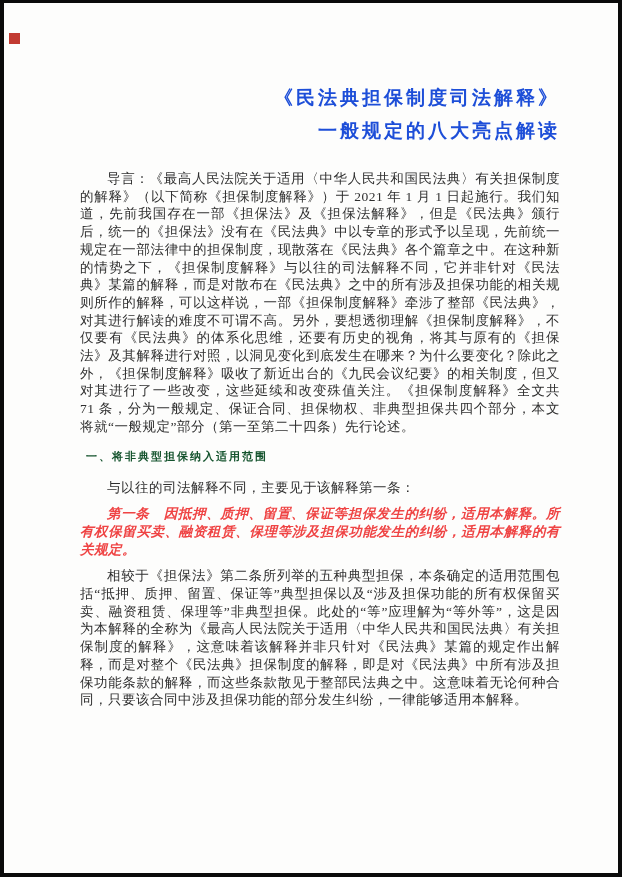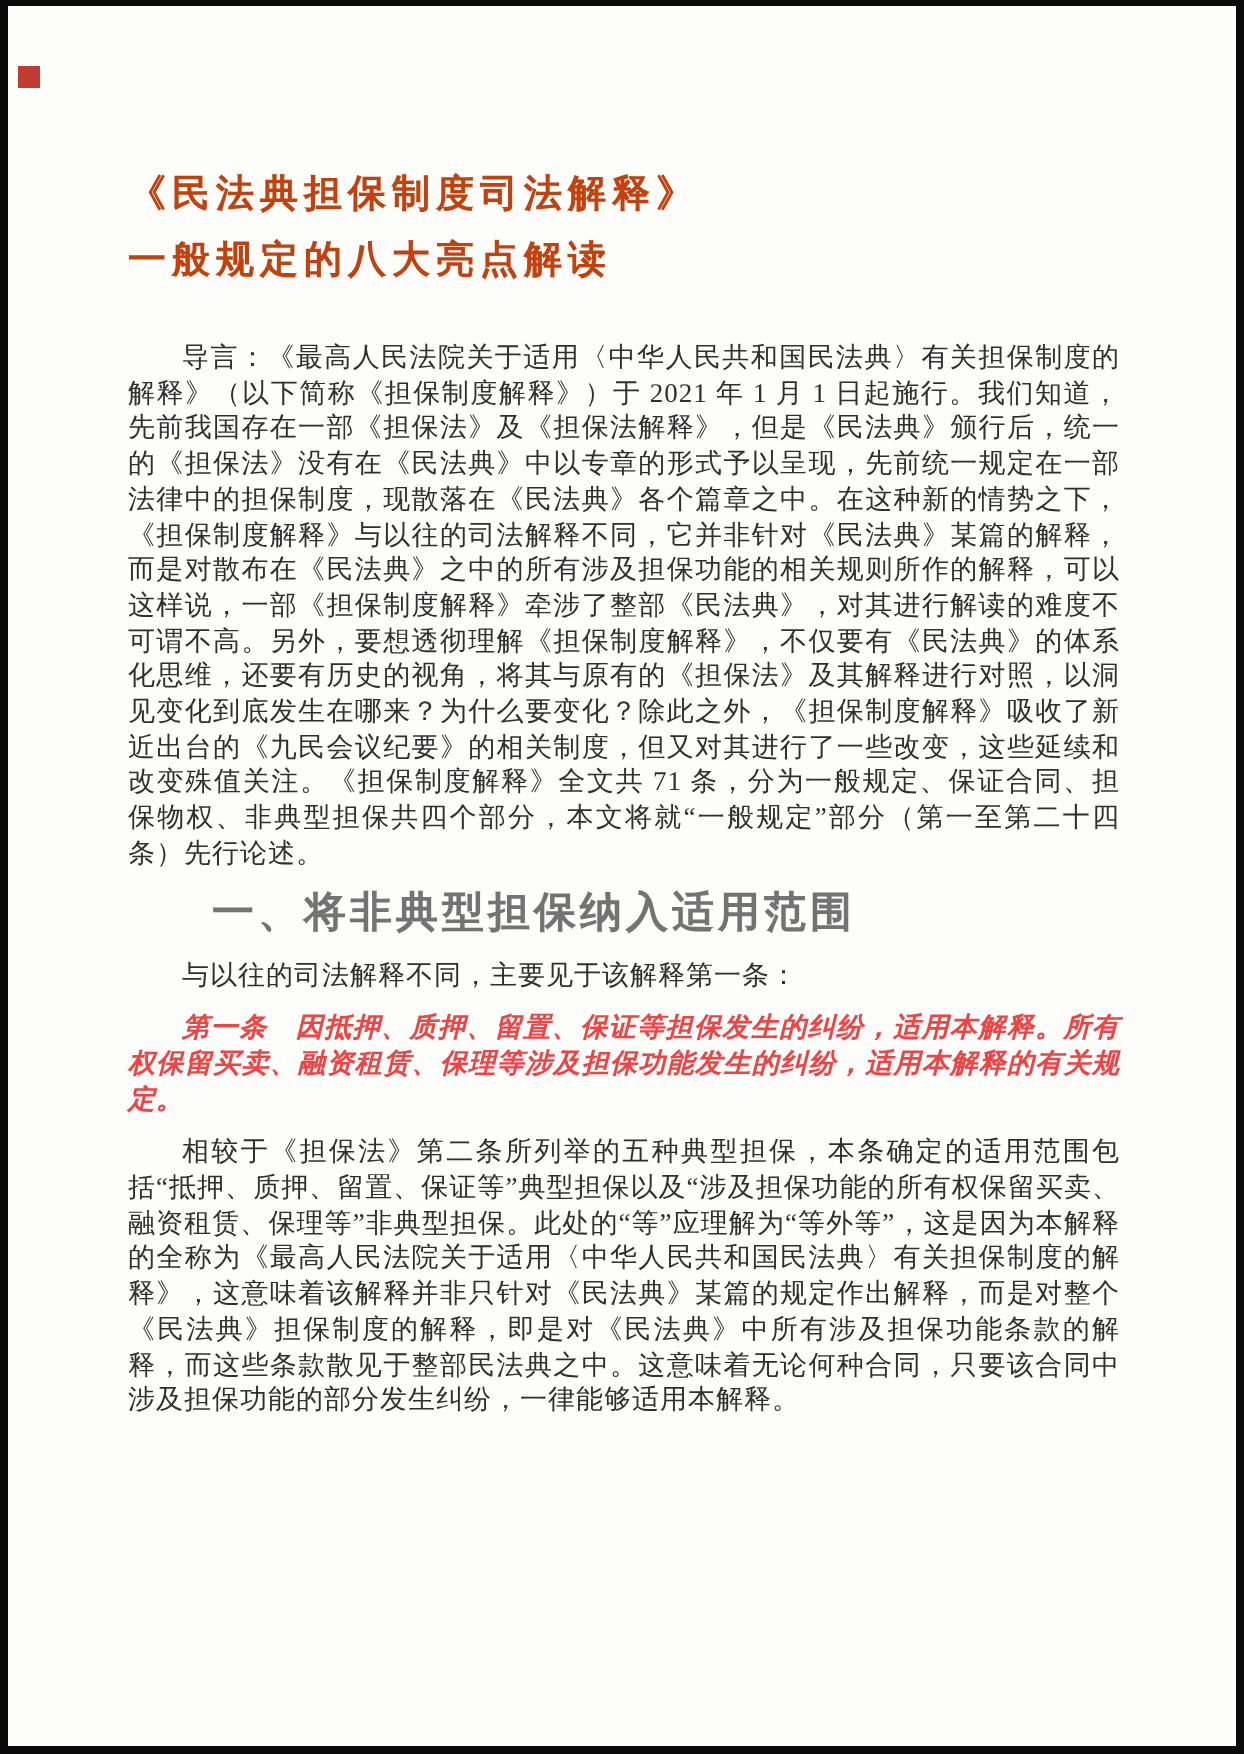--- a/index.html
+++ b/index.html
@@ -26,44 +26,44 @@
   }
   .corner-marker {
     position: absolute;
     left: 5px;
     top: 30px;
     width: 11px;
     height: 11px;
   }
   .doc-title {
     margin: 0 0 23px 0;
-    text-align: left;
+    text-align: right;
     font-size: 19px;
     line-height: 33px;
     font-weight: 600;
-    color: #c2410c;
+    color: #1d4ed8;
     letter-spacing: 3px;
   }
   .doc-title .t-line { display: block; }
   .body-para {
-    margin: 0 0 10px 0;
+    margin: 0 0 10px 16px;
     font-size: 13.5px;
     line-height: 17.7px;
     text-align: justify;
     text-indent: 2em;
     color: #2f2f2f;
     letter-spacing: 0.5px;
   }
   .intro { margin-bottom: 10px; }
   .section-heading {
     margin: 6px 0 12px 0;
-    font-size: 21px;
+    font-size: 11px;
     line-height: 21px;
     font-weight: 700;
-    color: #737373;
+    color: #14532d;
     text-indent: 2em;
     letter-spacing: 2px;
   }
   .lead-in { margin-bottom: 9px; }
   .article-quote {
     font-weight: 700;
     font-style: italic;
     color: #ef4444;
     margin-bottom: 9px;
   }

